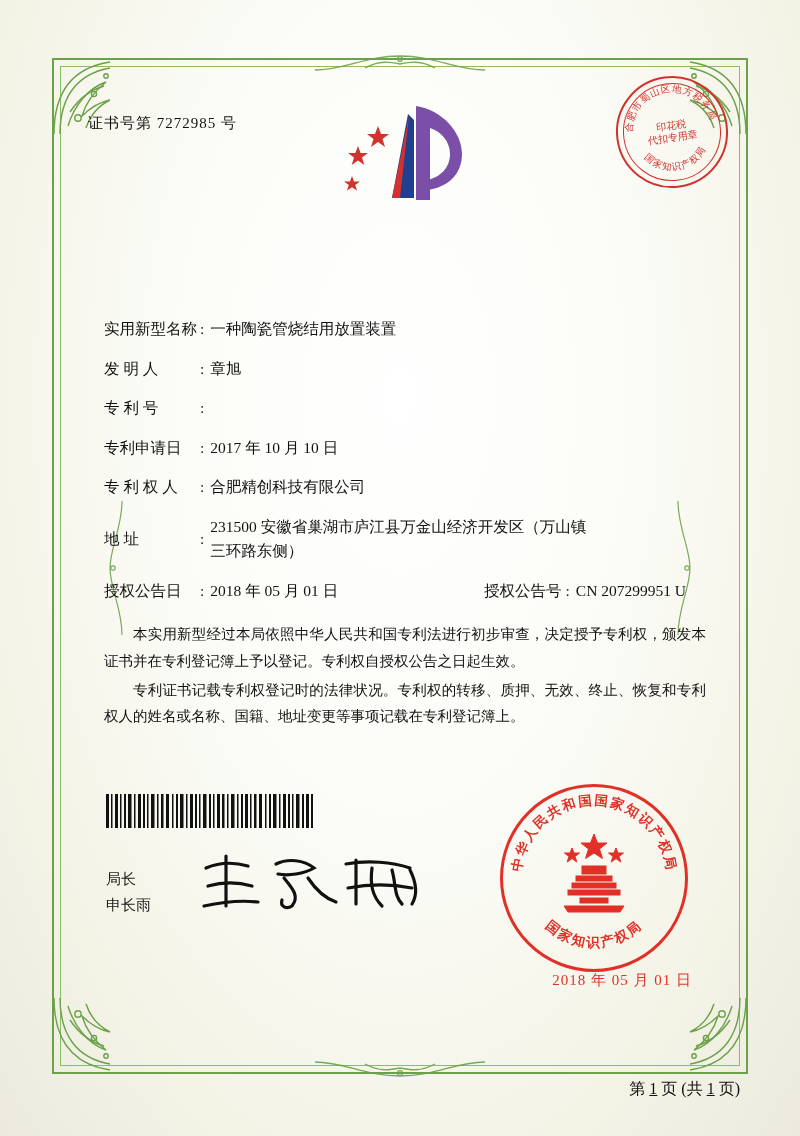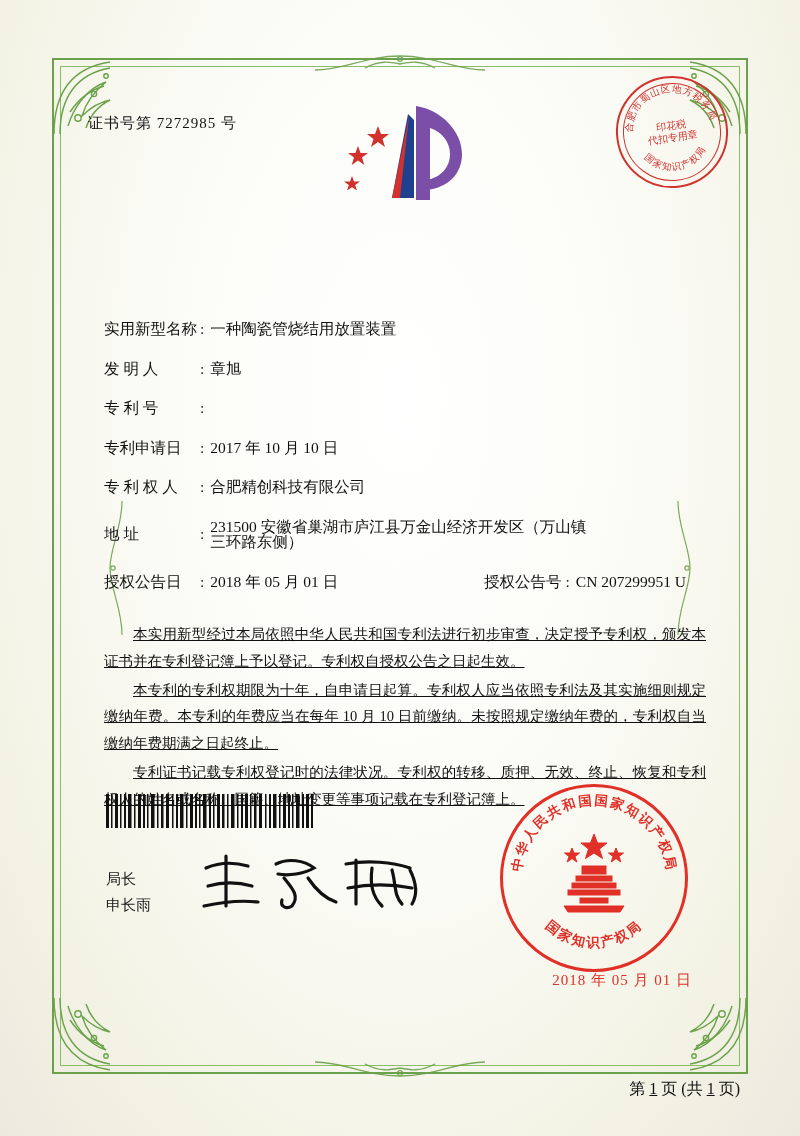--- a/index.html
+++ b/index.html
@@ -96,33 +96,32 @@
   .frow{display:flex;align-items:center;margin-bottom:24px;}
   .flabel{
     width:96px;flex:0 0 96px;
     display:flex;justify-content:space-between;
     letter-spacing:0px;
     color:#111;
   }
   .fcolon{margin:0 6px 0 0;}
   .fvalue{flex:1;color:#111;}
   .fvalue.mono{font-family:"Liberation Mono", monospace;font-size:15px;letter-spacing:.5px;}
-  .fvalue .l2{display:block;margin-left:0px;}
+  .fvalue .l2{display:block;margin-top:9px;margin-left:0px;}
 
   .row-split{display:flex;align-items:flex-start;margin-bottom:8px;}
   .row-split .left{display:flex;flex:0 0 380px;align-items:center;}
   .row-split .right{display:flex;}
   .row-split .right .flabel{width:auto;flex:0 0 auto;margin-right:4px;text-align:center;}
 
   .body-text{
     position:absolute;left:44px;right:34px;top:555px;
     font-size:14.5px;line-height:1.85;
     text-align:justify;
     color:#111;
-    text-decoration:underline;
   }
   .body-text p{margin:0 0 2px 0;text-indent:2em;}
 
   
   .barcode{
     position:absolute;left:46px;top:728px;
     width:210px;height:34px;
   }
   .barcode svg{display:block;}
 
@@ -339,21 +338,20 @@
           </div>
           <div class="fcolon">:</div>
           <div class="fvalue">CN 207299951 U</div>
         </div>
       </div>
 
     </div>
 
     <div class="body-text">
       <p>本实用新型经过本局依照中华人民共和国专利法进行初步审查，决定授予专利权，颁发本证书并在专利登记簿上予以登记。专利权自授权公告之日起生效。</p>
-      <p>本专利的专利权期限为十年，自申请日起算。专利权人应当依照专利法及其实施细则规定缴纳年费。本专利的年费应当在每年 10 月 10 日前缴纳。未按照规定缴纳年费的，专利权自当缴纳年费期满之日起终止。</p>
       <p>专利证书记载专利权登记时的法律状况。专利权的转移、质押、无效、终止、恢复和专利权人的姓名或名称、国籍、地址变更等事项记载在专利登记簿上。</p>
     </div>
 
     <div class="barcode">
       <svg viewBox="0 0 210 34" width="210" height="34">
         <g fill="#111">
           <rect x="0" y="0" width="3" height="34"></rect>
             <rect x="5" y="0" width="1.5" height="34"></rect>
           <rect x="9" y="0" width="3" height="34"></rect>
             <rect x="14" y="0" width="1.5" height="34"></rect>

